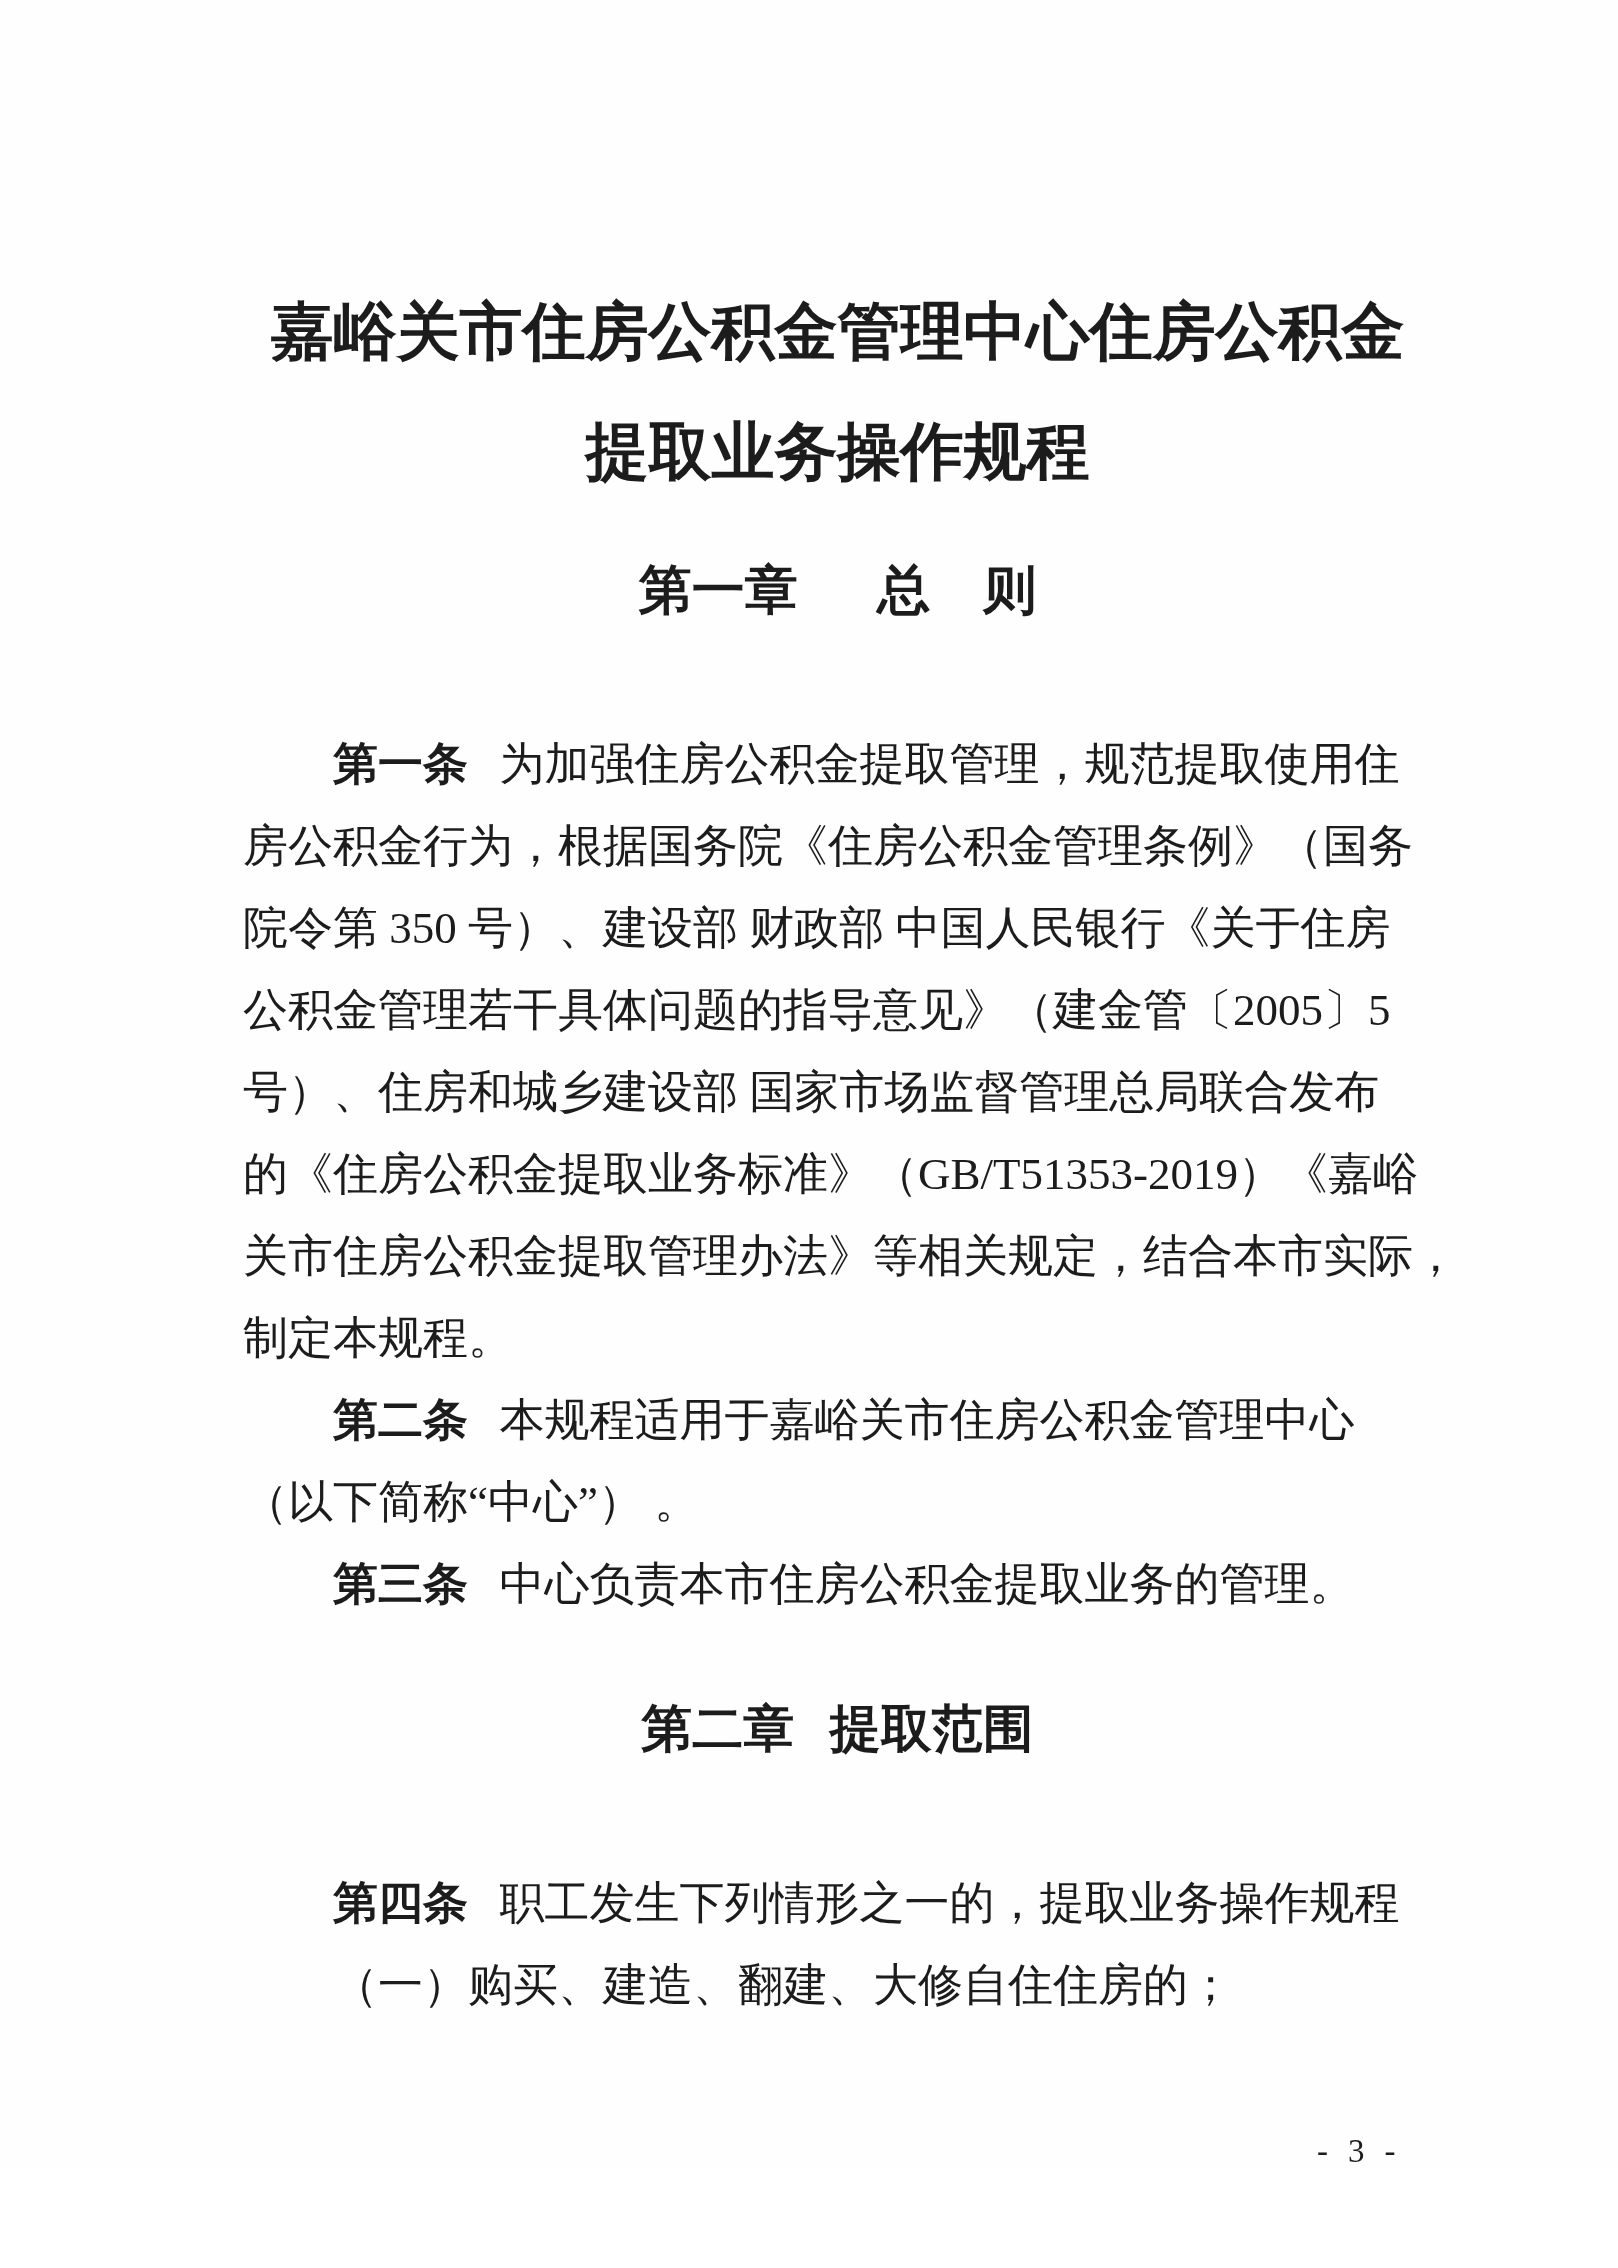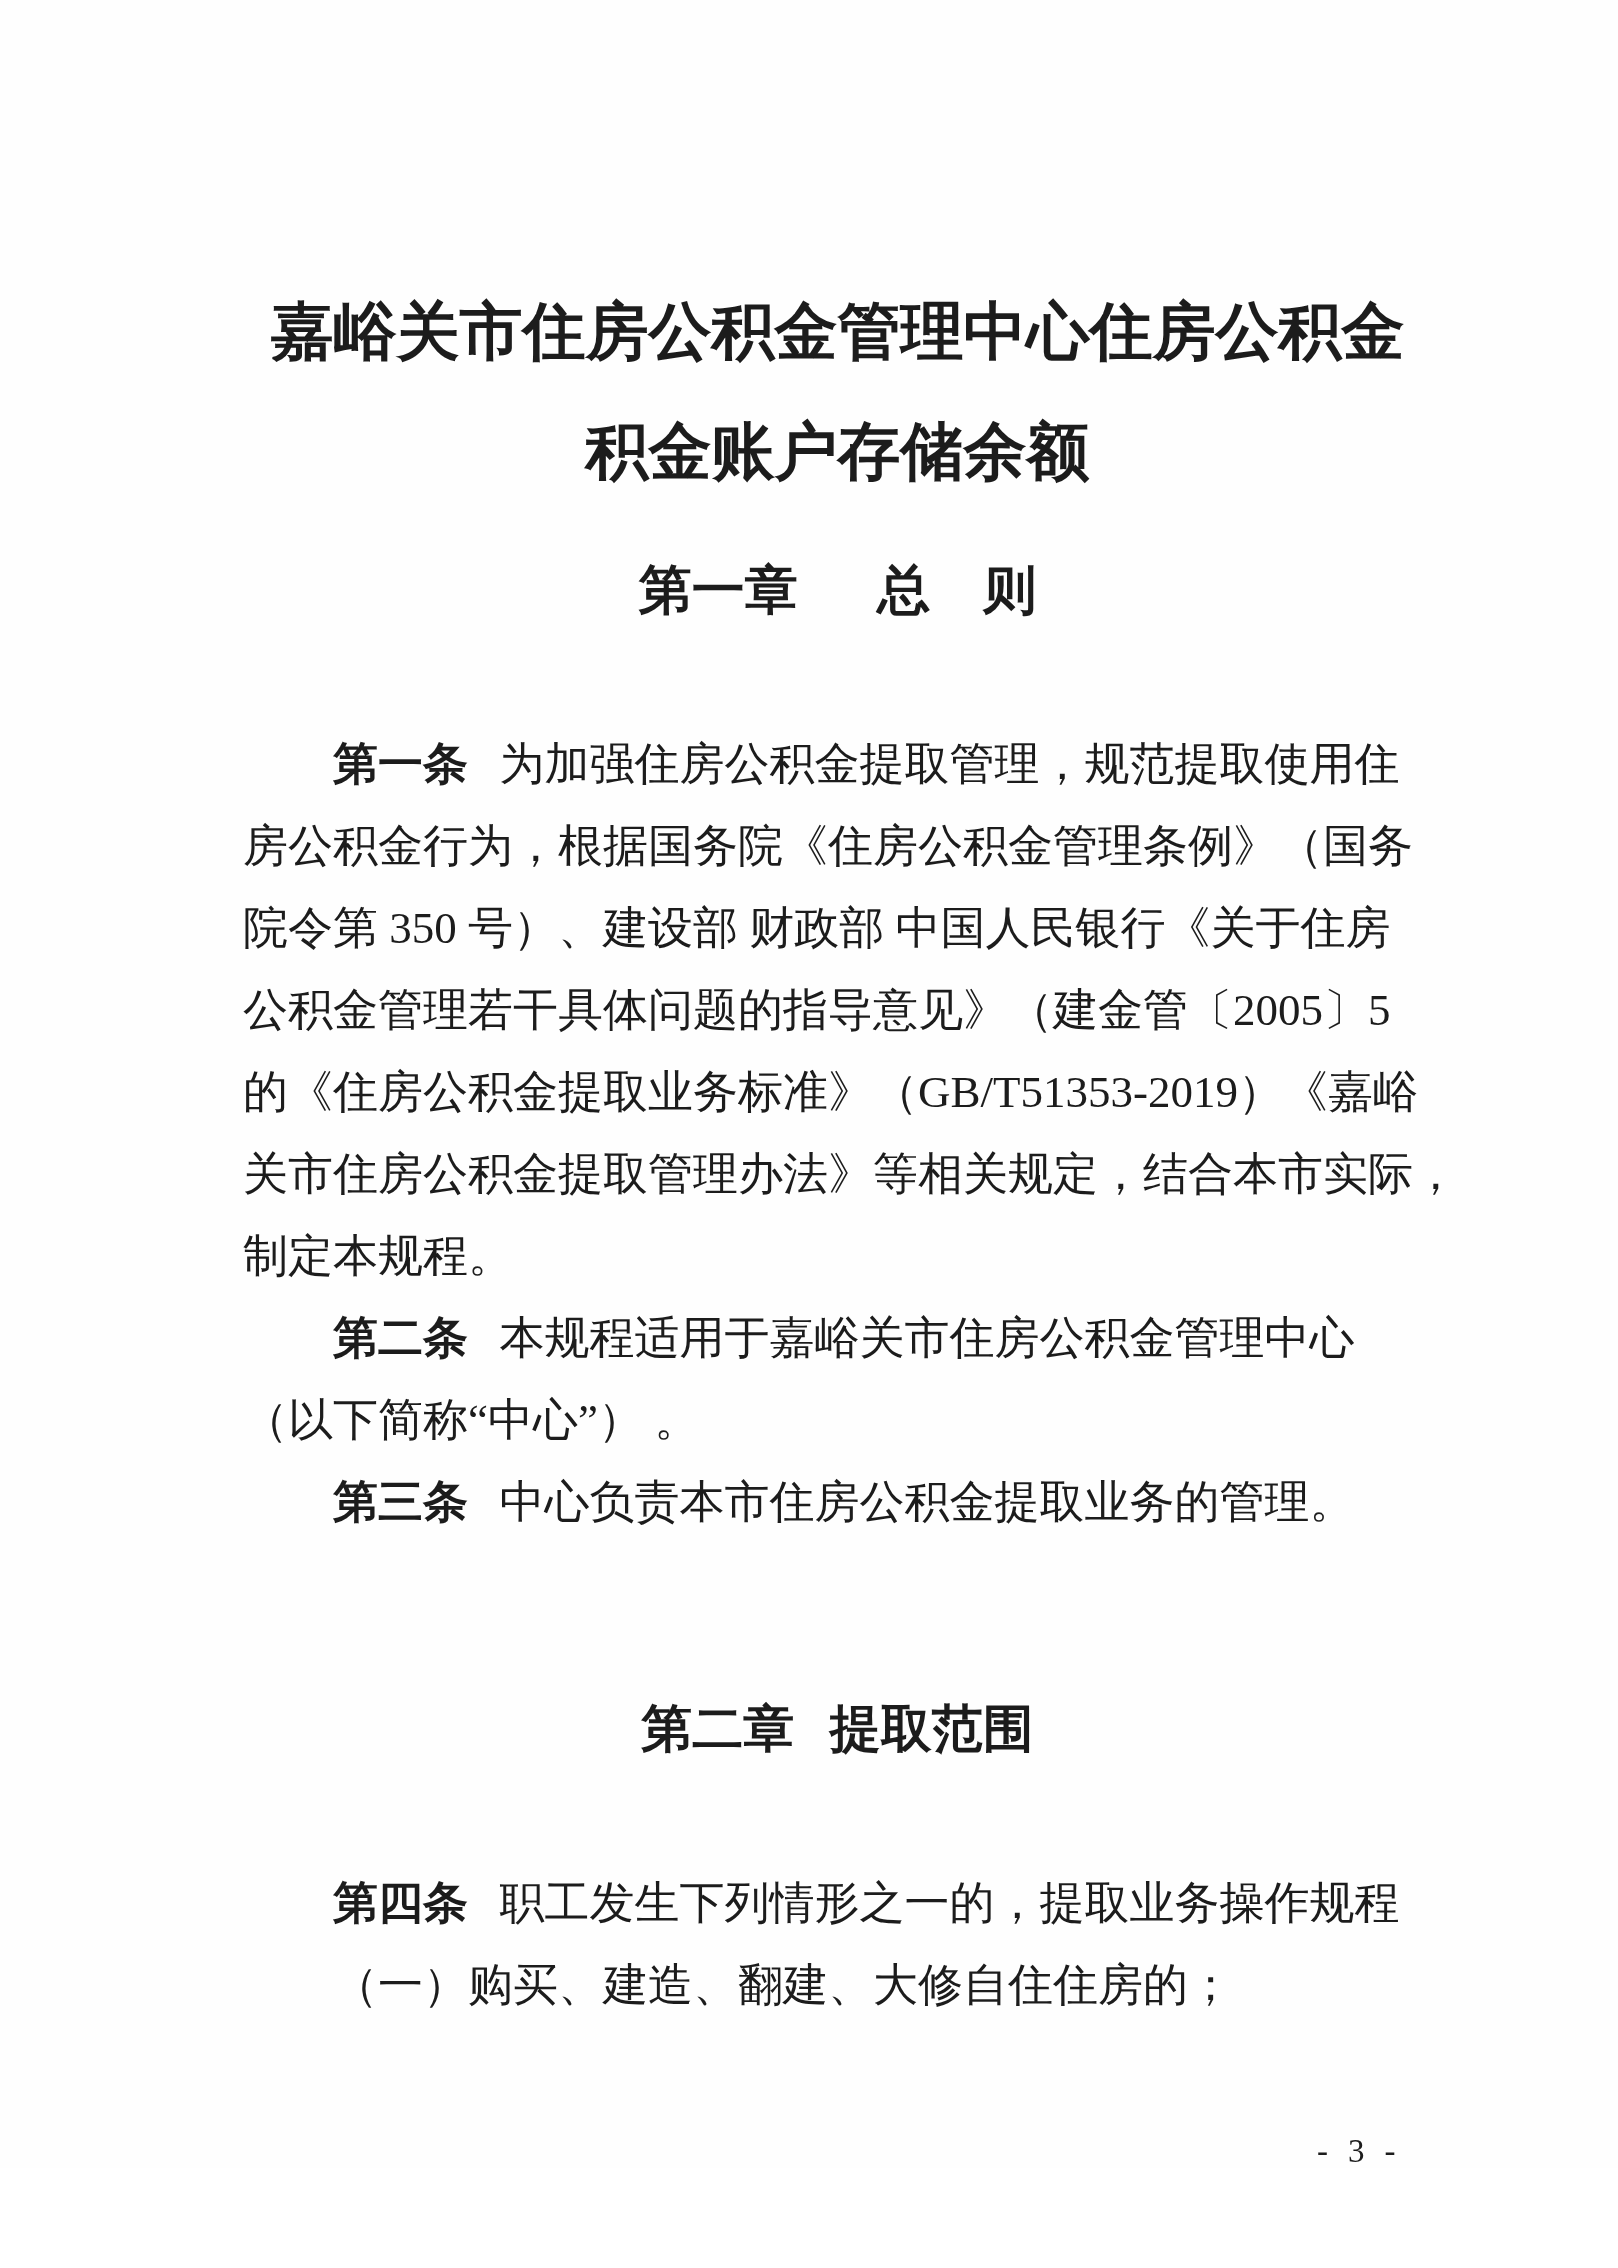--- a/index.html
+++ b/index.html
@@ -50,32 +50,33 @@
     background:#4a4a52; opacity:0.8;
   }
 </style>
 </head>
 <body>
 
 <div class="page">
 
   <h1 class="doc-title">
     <span class="title-line">嘉峪关市住房公积金管理中心住房公积金</span>
-    <span class="title-line">积金账户存储余额</span>
+    <span class="title-line">提取业务操作规程</span>
   </h1>
 
   <h2 class="chapter chapter-1">
     <span class="ch-num">第一章</span><span class="ch-title">总　则</span>
   </h2>
 
   <div class="bodycol bodycol-1">
     <div class="line indent"><b class="lead">第一条</b><span>为加强住房公积金提取管理，规范提取使用住</span></div>
     <div class="line">房公积金行为，根据国务院《住房公积金管理条例》（国务</div>
     <div class="line">院令第 350 号）、建设部 财政部 中国人民银行《关于住房</div>
     <div class="line">公积金管理若干具体问题的指导意见》（建金管〔2005〕5</div>
+    <div class="line">号）、住房和城乡建设部 国家市场监督管理总局联合发布</div>
     <div class="line">的《住房公积金提取业务标准》（GB/T51353-2019）《嘉峪</div>
     <div class="line">关市住房公积金提取管理办法》等相关规定，结合本市实际，</div>
     <div class="line">制定本规程。</div>
     <div class="line indent"><b class="lead">第二条</b><span>本规程适用于嘉峪关市住房公积金管理中心</span></div>
     <div class="line">（以下简称“中心”） 。</div>
     <div class="line indent"><b class="lead">第三条</b><span>中心负责本市住房公积金提取业务的管理。</span></div>
   </div>
 
   <h2 class="chapter chapter-2">
     <span class="ch-num">第二章</span><span class="ch-title">提取范围</span>

